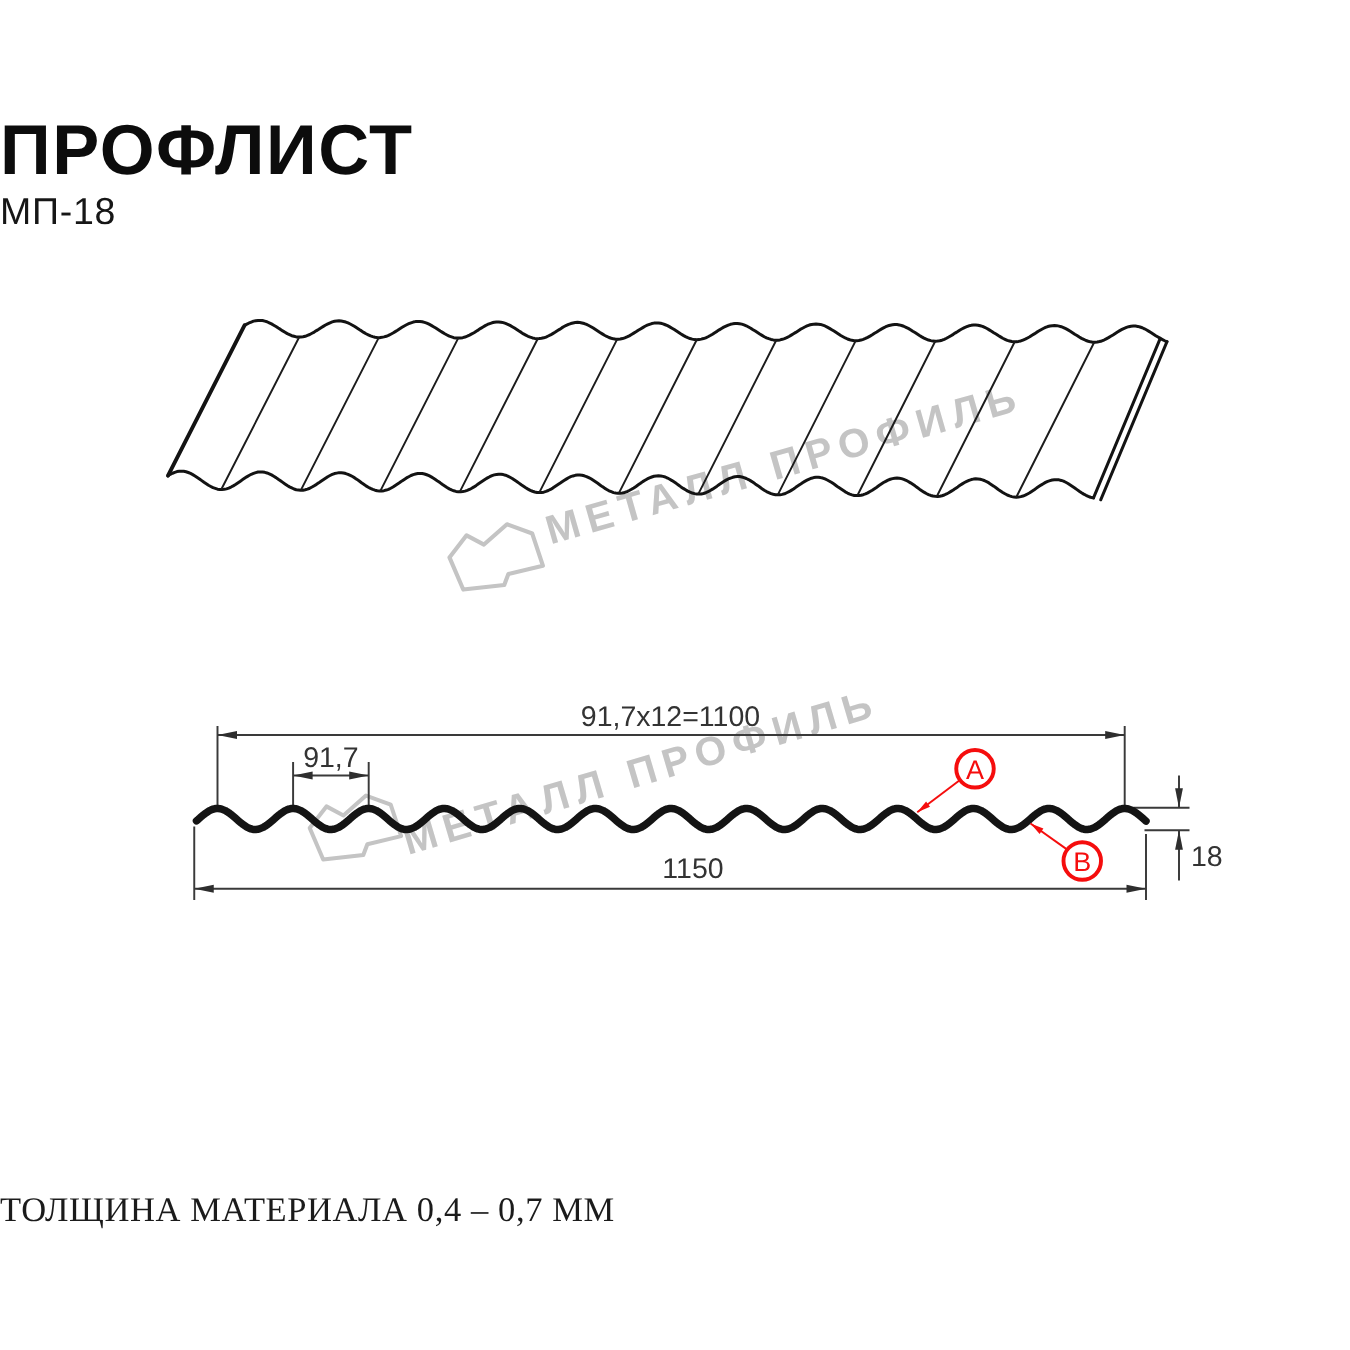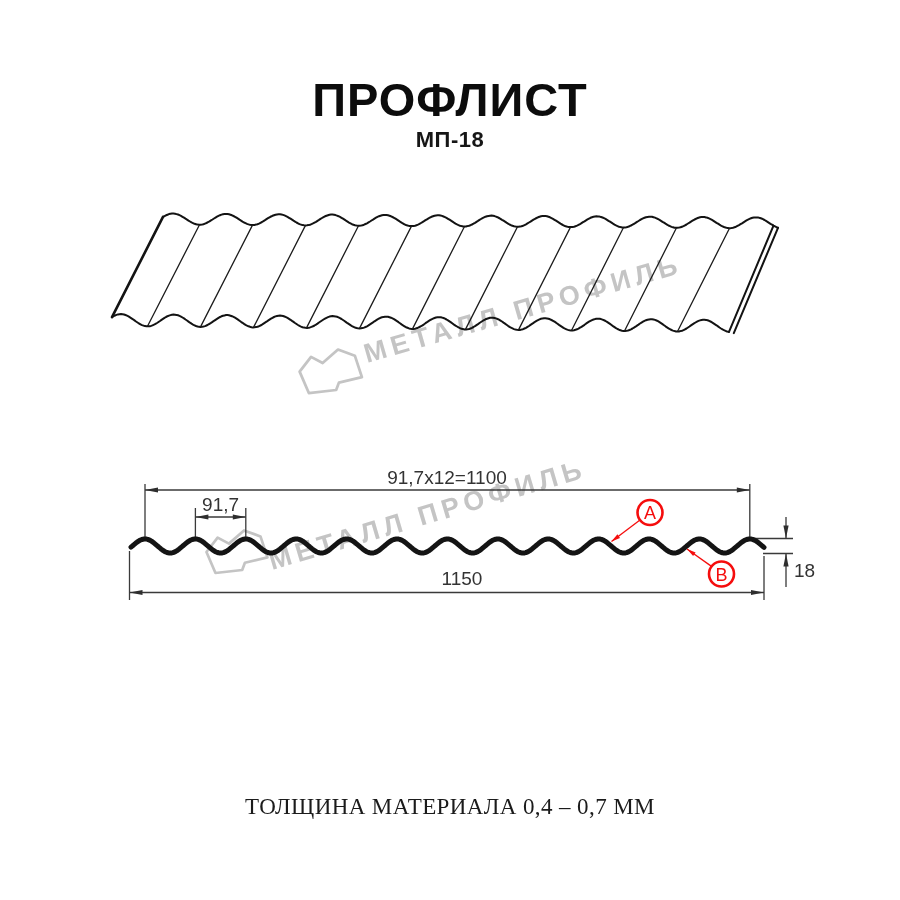--- a/index.html
+++ b/index.html
@@ -1,20 +1,20 @@
 <!DOCTYPE html>
 <html><head>
 <meta charset="utf-8">
 <style>
   html,body{margin:0;padding:0;background:#ffffff;}
   body{width:900px;height:900px;position:relative;overflow:hidden;
        font-family:"Liberation Sans",sans-serif;}
-  .abs{position:absolute;left:0;width:900px;text-align:center;}
+  .abs{position:absolute;left:0;width:900px;text-align:left;}
   .title{top:72px;font-size:47px;font-weight:900;letter-spacing:1px;color:#0c0c0c;}
-  .subtitle{top:127px;font-size:22px;font-weight:700;letter-spacing:0.5px;color:#161616;}
+  .subtitle{top:127px;font-size:25px;font-weight:400;letter-spacing:0.5px;color:#161616;}
   .footer{top:794px;font-size:23px;font-weight:500;letter-spacing:0.4px;color:#1b1b1b;font-family:Liberation Serif, serif;}
   svg{position:absolute;left:0;top:0;}
   .edge{stroke:#131313;fill:none;stroke-width:2;stroke-linecap:round;stroke-linejoin:round;}
   .edge-thick{stroke:#131313;fill:none;stroke-width:2.6;stroke-linecap:round;}
   .rib{stroke:#1c1c1c;fill:none;stroke-width:1.3;}
   .secwave{stroke:#141414;fill:none;stroke-width:5;stroke-linecap:round;stroke-linejoin:round;}
   .dim{stroke:#3a3a3a;fill:none;stroke-width:1.3;}
   .dimarrow{fill:#2e2e2e;stroke:none;}
   .dimtext{font-size:19px;fill:#333333;}
   .red{stroke:#f50d0d;}

